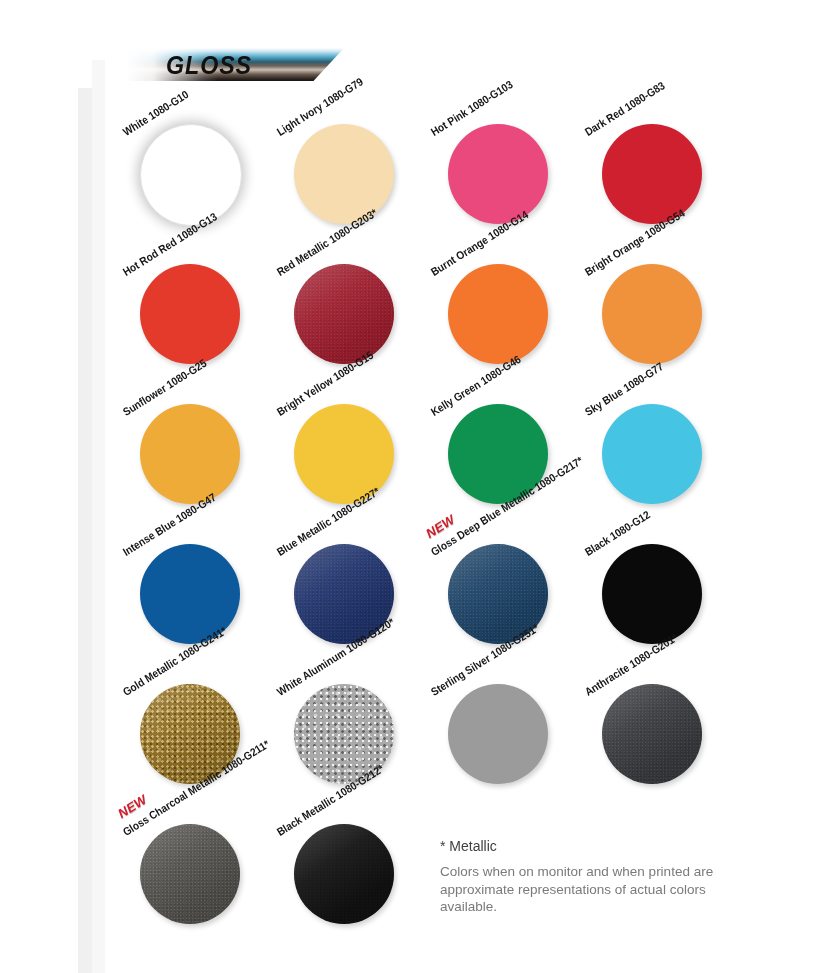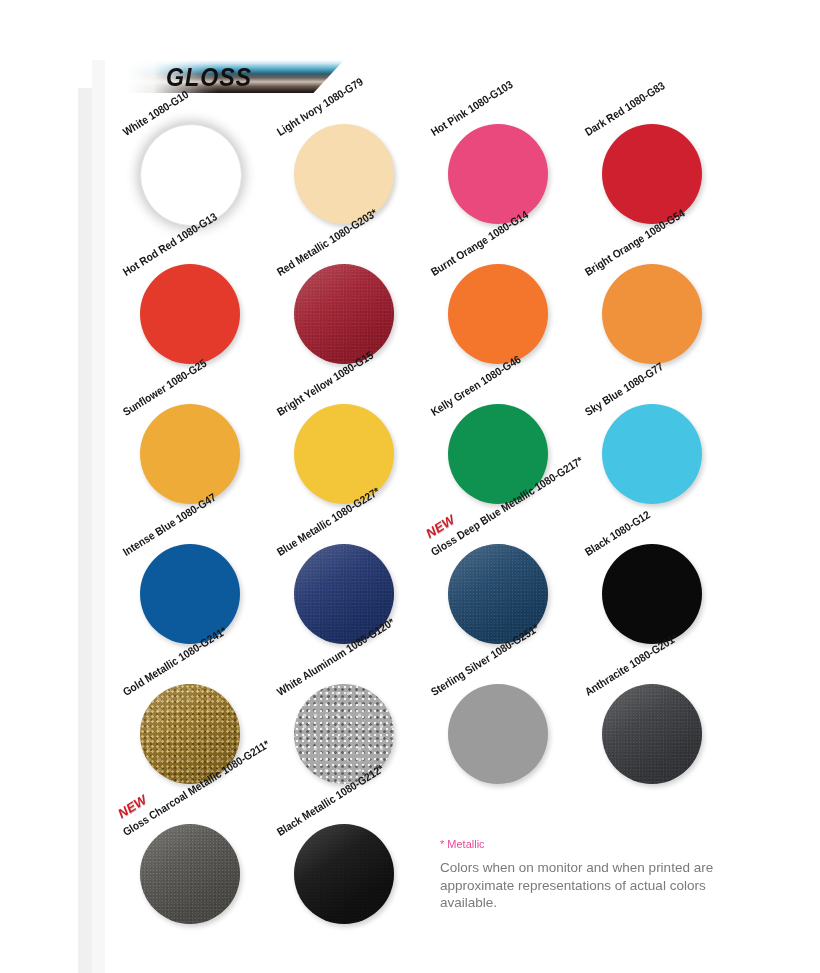--- a/index.html
+++ b/index.html
@@ -22,21 +22,21 @@
     position:absolute;left:92px;top:60px;width:628px;height:913px;
     background:#f7f7f7;
   }
   .page{
     position:absolute;left:105px;top:40px;width:615px;height:933px;
     background:#ffffff;
   }
 
   
   .banner-wrap{
-    position:absolute;left:126px;top:60px;width:218px;height:33px;
+    position:absolute;left:126px;top:48px;width:218px;height:33px;
   }
   .banner-shape{
     position:absolute;left:0;top:0;width:218px;height:33px;
     background:linear-gradient(to bottom,
         #ffffff 0%,
         #cfe7f2 10%,
         #57aecd 26%,
         #2b5f74 42%,
         #6e6258 54%,
         #c9bdb2 66%,
@@ -129,21 +129,21 @@
     color:#d21d28;letter-spacing:0.3px;
     white-space:nowrap;
     text-shadow:0 1px 1px rgba(0,0,0,0.28);
   }
 
   
   #footnote{
     position:absolute;left:440px;top:838px;width:275px;
     color:#6a6a6a;
   }
-  .fn-metallic{font-size:11px;color:#ec4899;margin:0 0 9px 0;}
+  .fn-metallic{font-size:14px;color:#404040;margin:0 0 9px 0;}
   .fn-body{font-size:13.5px;line-height:17.5px;color:#7a7a7a;margin:0;}
 </style>
 </head>
 <body>
 
 <div id="sheet">
 
   <div class="back-panel"></div>
   <div class="back-panel2"></div>
   <div class="page"></div>

